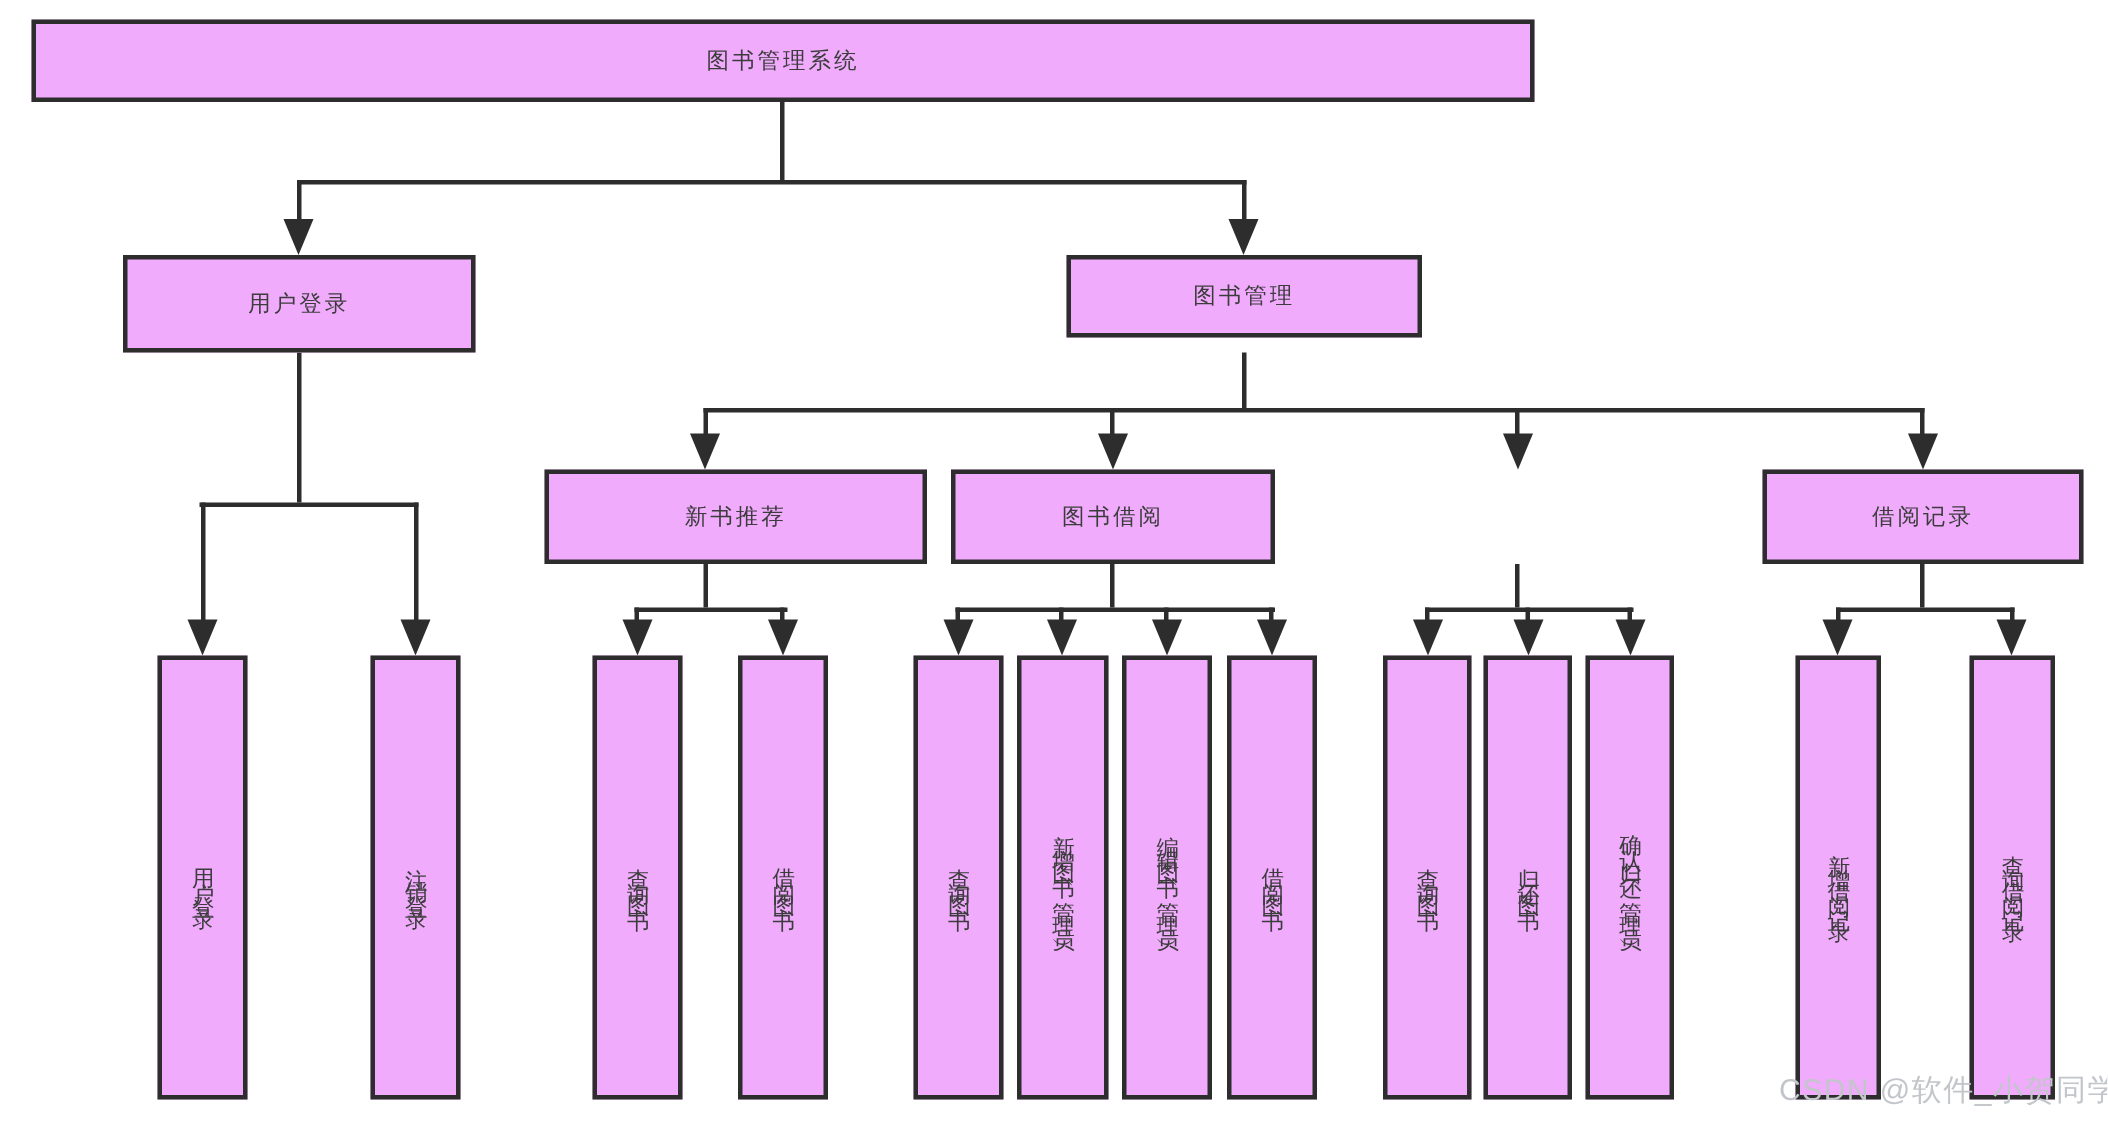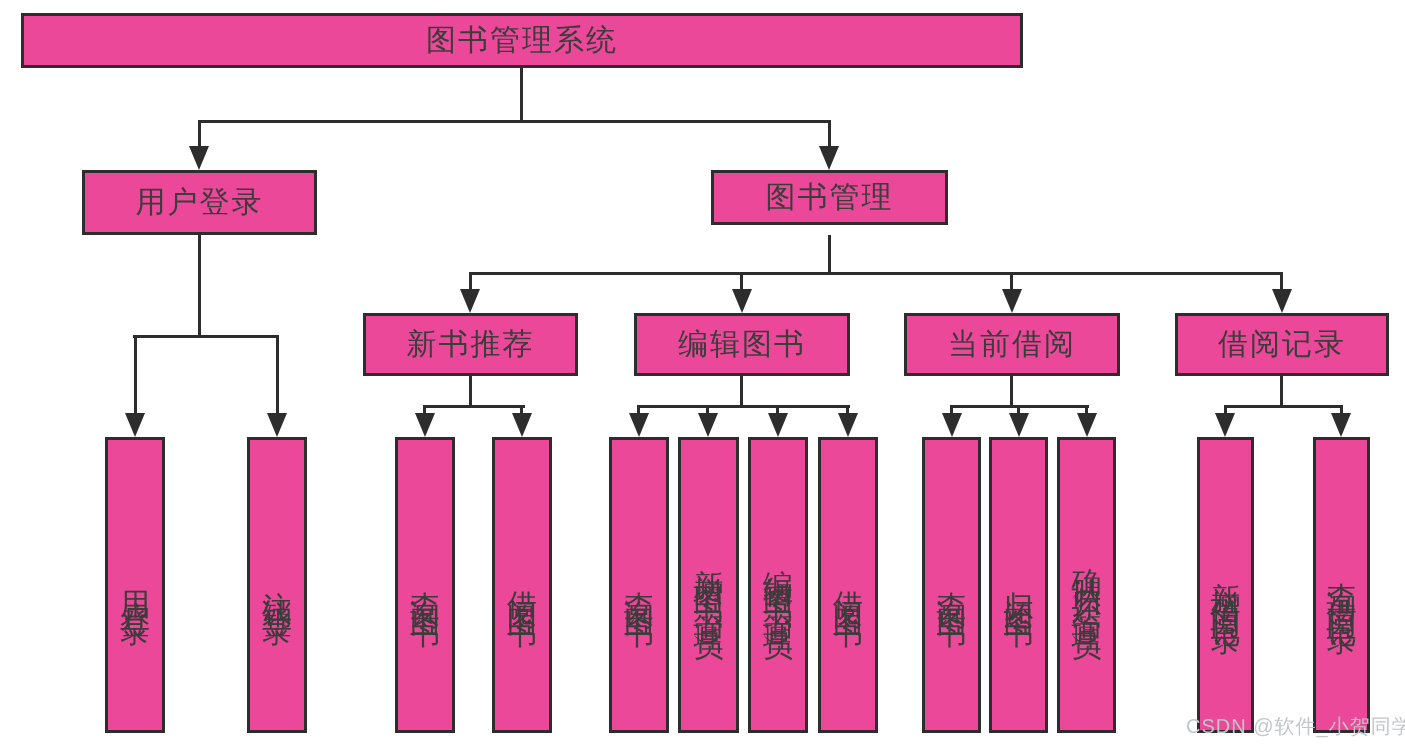--- a/index.html
+++ b/index.html
@@ -11,26 +11,26 @@
   html,body{margin:0;padding:0;background:#fff;}
   #canvas{
     position:relative;
     width:1405px;height:747px;
     background:var(--bg);
     overflow:hidden;
     font-family:"Liberation Sans","DejaVu Sans",sans-serif;
   }
   .box{
     position:absolute;
-    background:#ec4899;
+    background:#f0abfc;
     border:3px solid var(--line);
     box-sizing:border-box;
     display:flex;align-items:center;justify-content:center;
     color:var(--text);
-    font-size:30px;
+    font-size:15px;
     letter-spacing:2px;
     z-index:2;
     white-space:nowrap;
   }
   .box.v{
     writing-mode:vertical-lr;
     text-orientation:mixed;
     letter-spacing:9px;
     line-height:1;
     white-space:normal;
@@ -110,23 +110,22 @@
       <div class="arrow" style="left: 1077px; top: 413px;"></div>
       <div class="arrow" style="left: 1215px; top: 413px;"></div>
       <div class="arrow" style="left: 1331px; top: 413px;"></div>
     </div>
 
   <div class="box" style="left:21px;top:13px;width:1002px;height:55px">图书管理系统</div>
 
   <div class="box" style="left:82px;top:170px;width:235px;height:65px">用户登录</div>
   <div class="box" style="left:711px;top:170px;width:237px;height:55px">图书管理</div>
 
-  <div class="box" style="left:363px;top:313px;width:215px;height:63px">新书推荐</div>
-  <div class="box" style="left:634px;top:313px;width:216px;height:63px">编辑图书</div>
-  <div class="box" style="left:904px;top:313px;width:216px;height:63px">当前借阅</div>
+  <div class="box" style="left:363px;top:313px;width:255px;height:63px">新书推荐</div>
+  <div class="box" style="left:634px;top:313px;width:216px;height:63px">图书借阅</div>
   <div class="box" style="left:1175px;top:313px;width:214px;height:63px">借阅记录</div>
 
   <div class="box v" style="left:105px;top:437px;width:60px;height:296px">用户登录</div>
   <div class="box v" style="left:247px;top:437px;width:60px;height:296px">注销登录</div>
 
   <div class="box v" style="left:395px;top:437px;width:60px;height:296px">查询图书</div>
   <div class="box v" style="left:492px;top:437px;width:60px;height:296px">借阅图书</div>
 
   <div class="box v" style="left:609px;top:437px;width:60px;height:296px">查询图书</div>
   <div class="box v" style="left:678px;top:437px;width:61px;height:296px">新增图书（管理员）</div>

